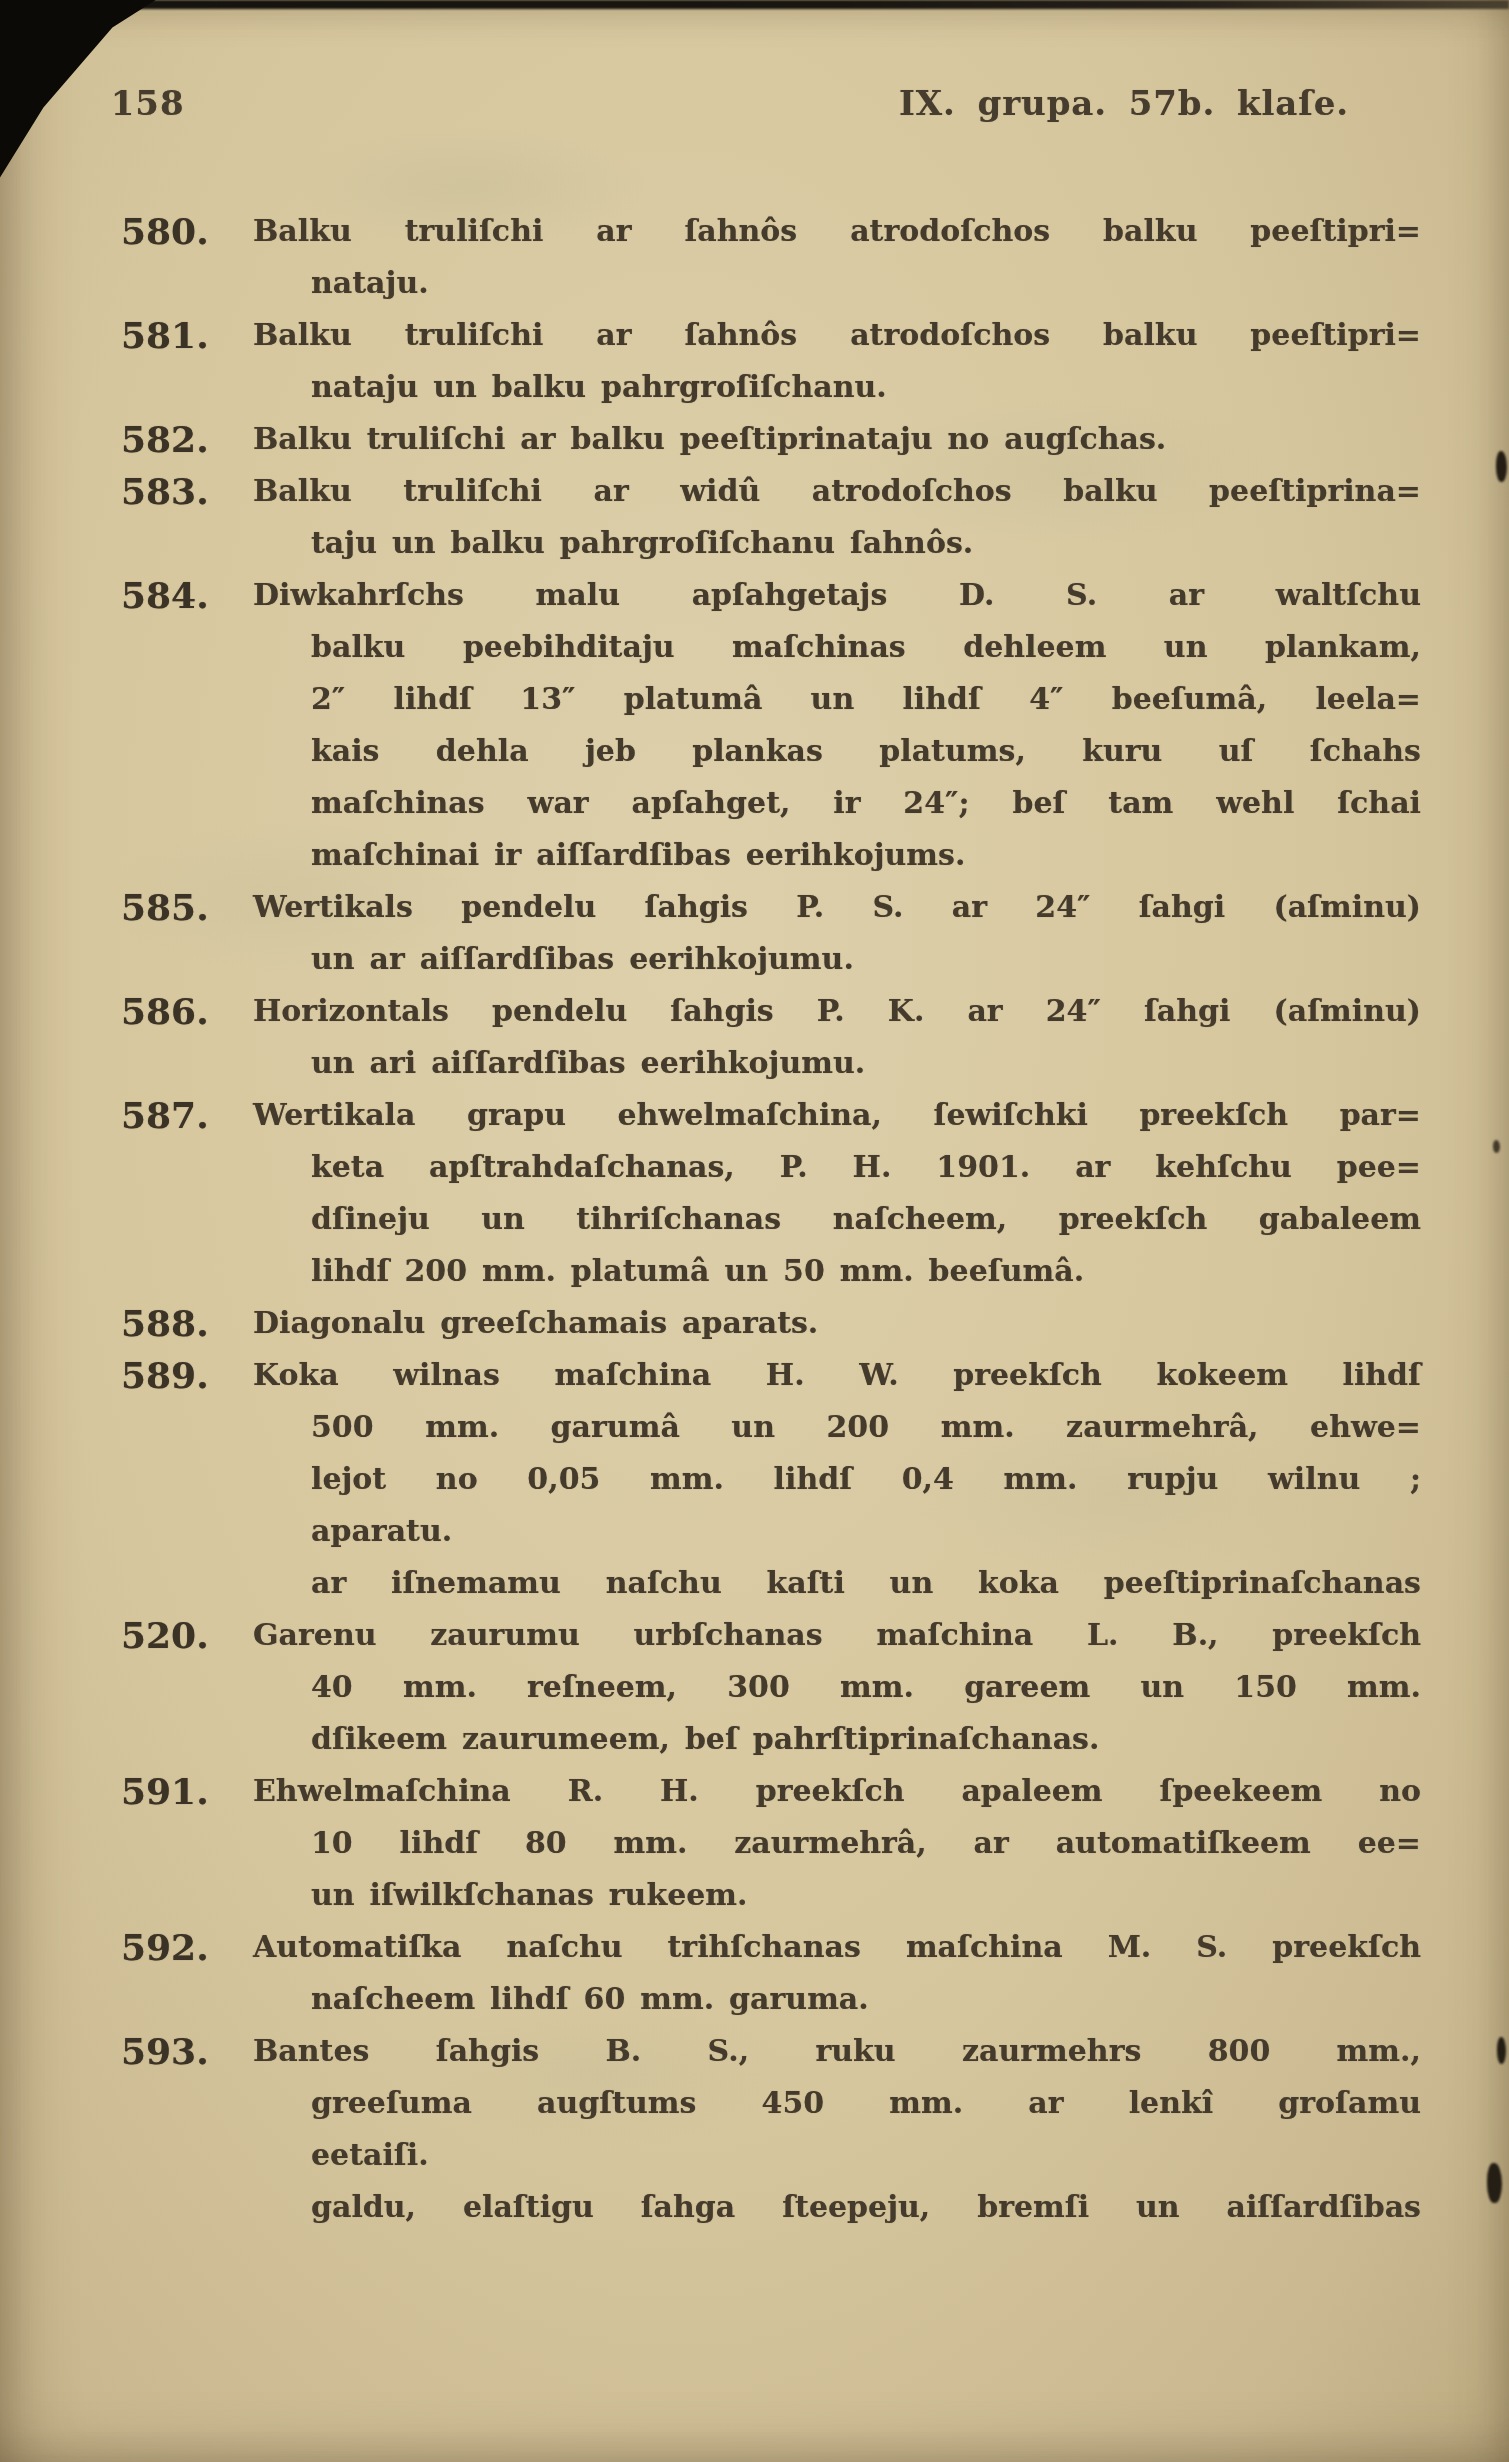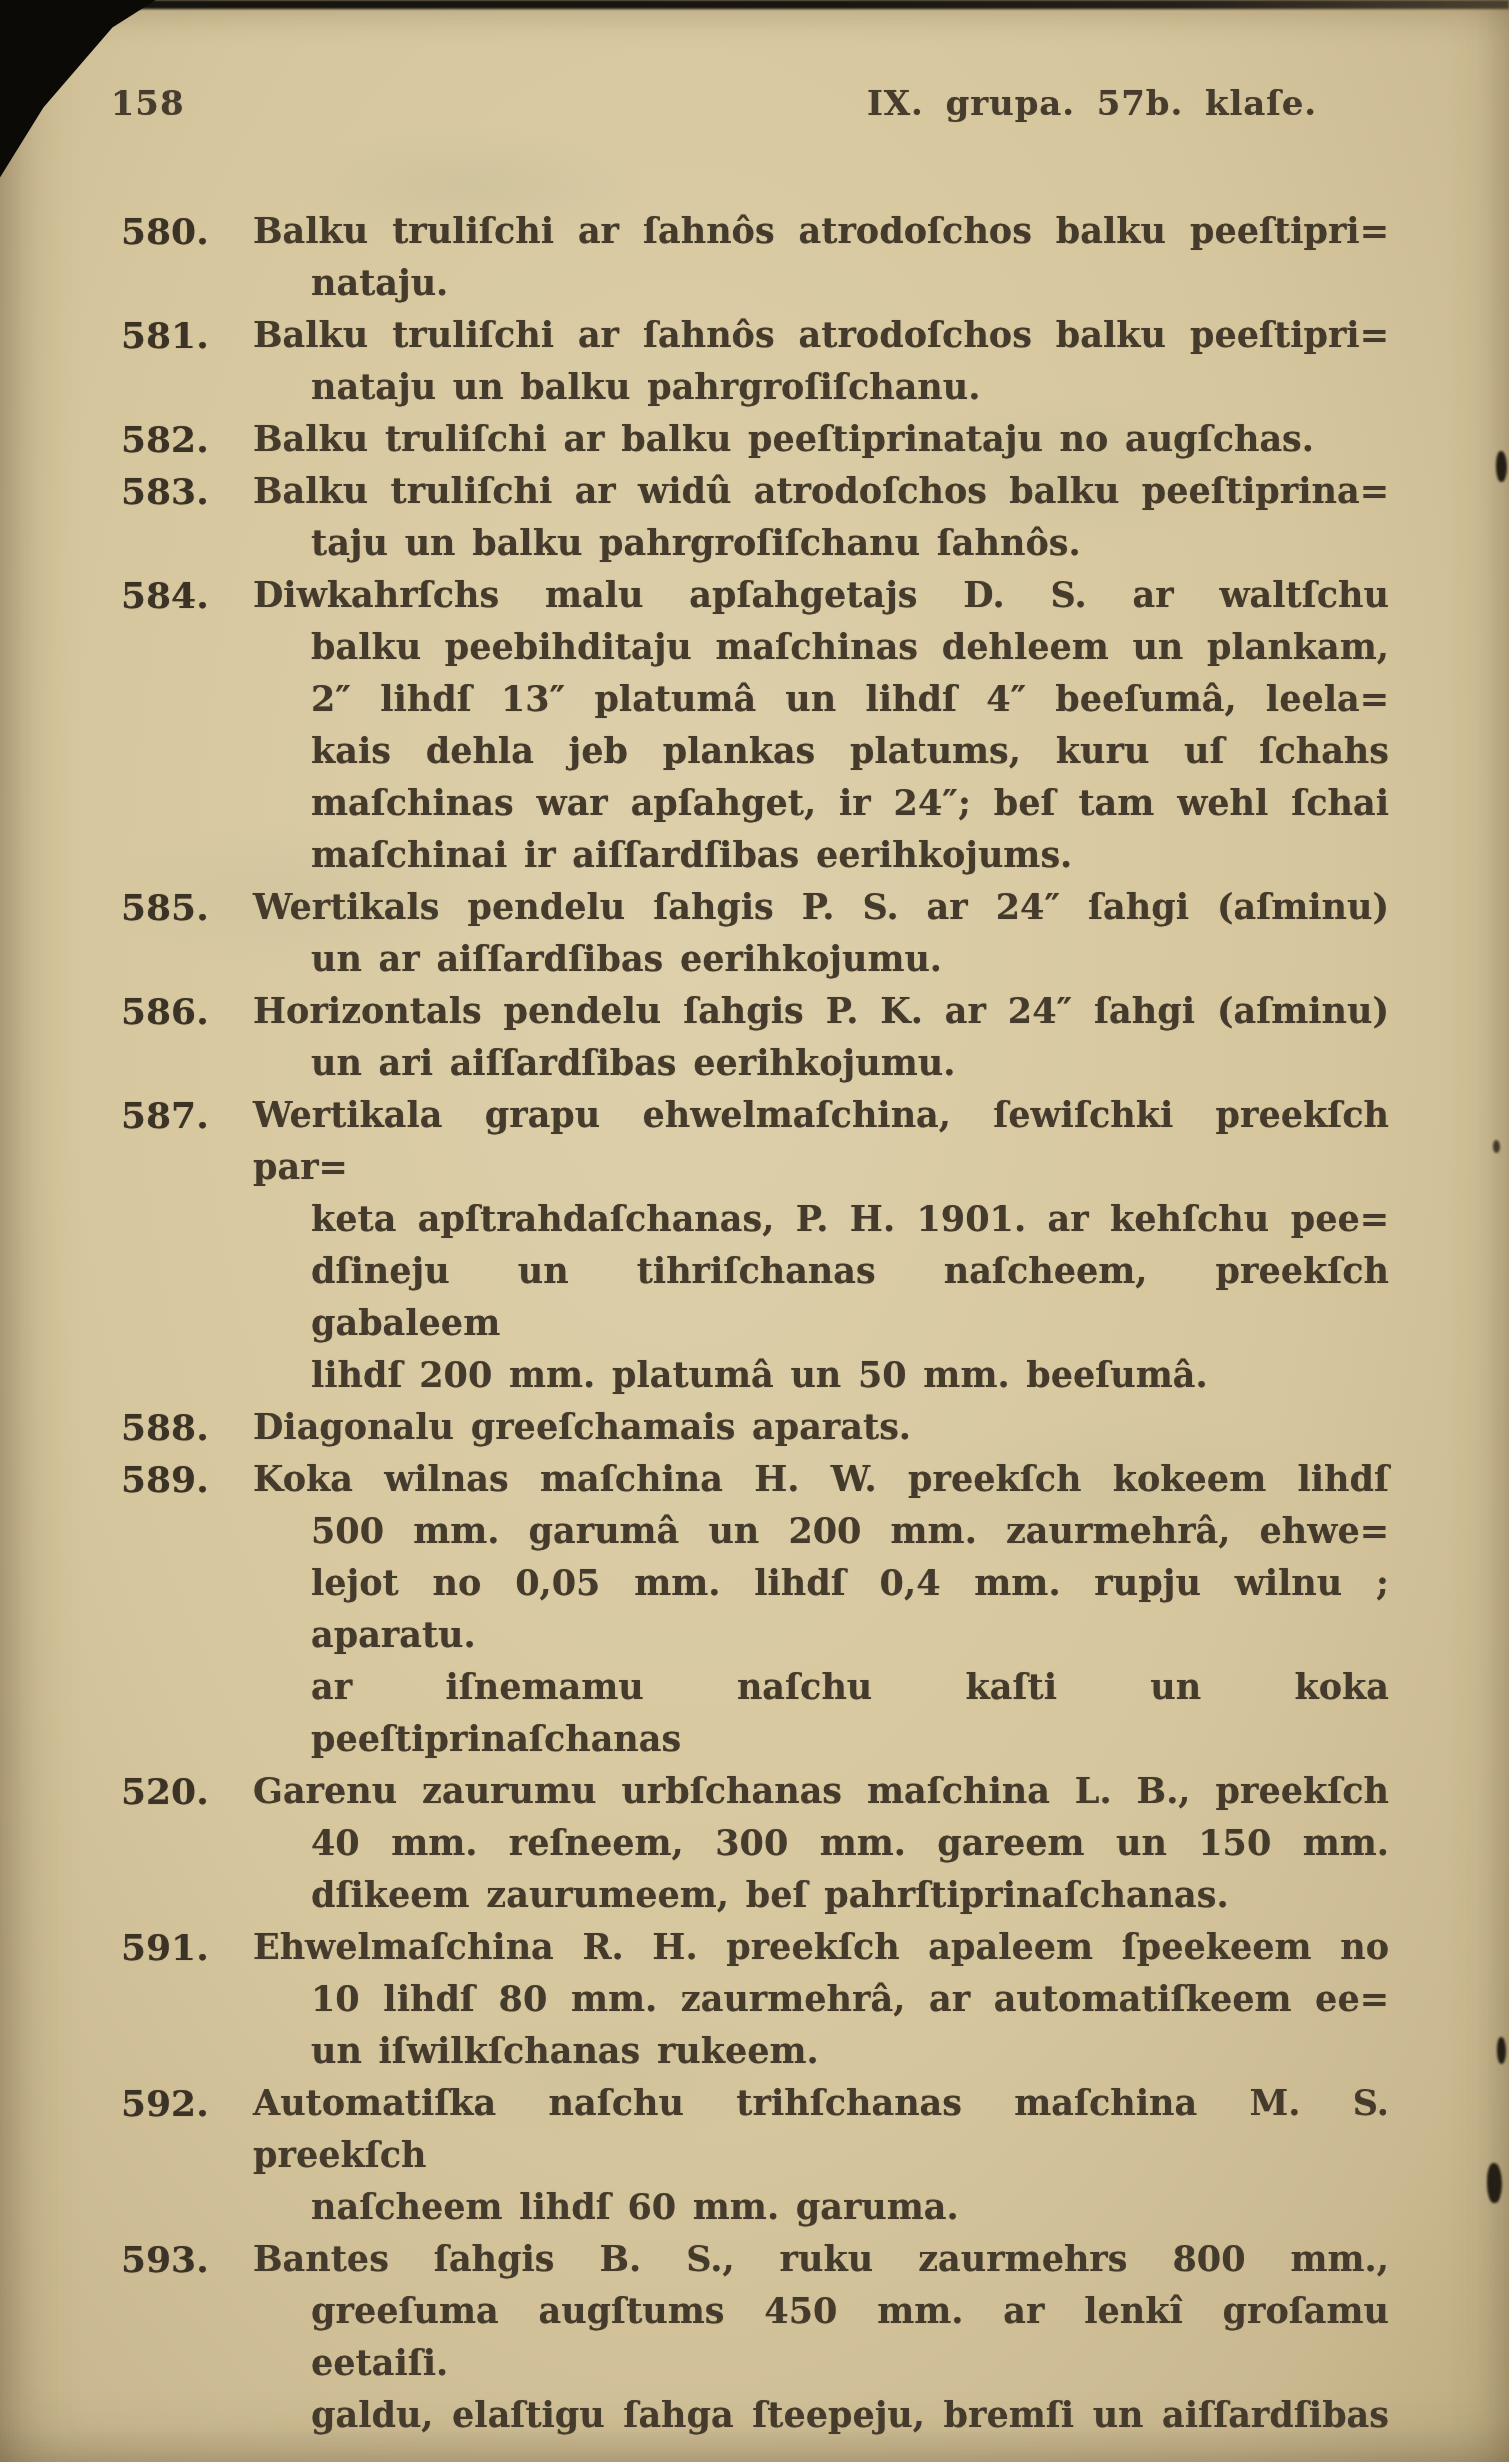--- a/index.html
+++ b/index.html
@@ -54,21 +54,21 @@
     background: #241e14;
     border-radius: 45% 55% 50% 50%;
     filter: blur(0.9px);
   }
   .speck.s1 { right: 1.8px;  top: 451px;  width: 11px; height: 31px; }
   .speck.s2 { right: 9px; top: 1140px; width: 7.2px;  height: 12.7px; opacity:.8; }
   .speck.s3 { right: 2.7px;  top: 2037px; width: 9px; height: 27px; }
   .speck.s4 { right: 7.2px;  top: 2163px; width: 14.5px; height: 40px; }
   .content {
     position: relative;
-    padding: 83px 120px 0 109px;
+    padding: 83px 88px 0 109px;
     color: #443a2b;
   }
   .page-header {
     position: relative;
     height: 42px;
     font-size: 34px;
     font-weight: bold;
     letter-spacing: 0.9px;
     color: #473d2e;
     text-shadow: 0 0 0.9px rgba(62,50,32,.45);
@@ -100,21 +100,21 @@
     font-weight: bold;
     color: #3c3327;
     text-shadow: 0 0 0.9px rgba(55,45,28,.5);
     margin-left: 12px;
   }
   .body {
     flex: 1 1 auto;
     min-width: 0;
   }
   .line {
-    font-size: 35px;
+    font-size: 30px;
     line-height: 52px;
     font-weight: bold;
     color: #453b2c;
     word-spacing: 4.5px;
     text-shadow: 0 0 0.9px rgba(60,48,30,.42);
     white-space: normal;
   }
   .line.cont { padding-left: 58px; }
   .line.full {
     text-align: justify;

